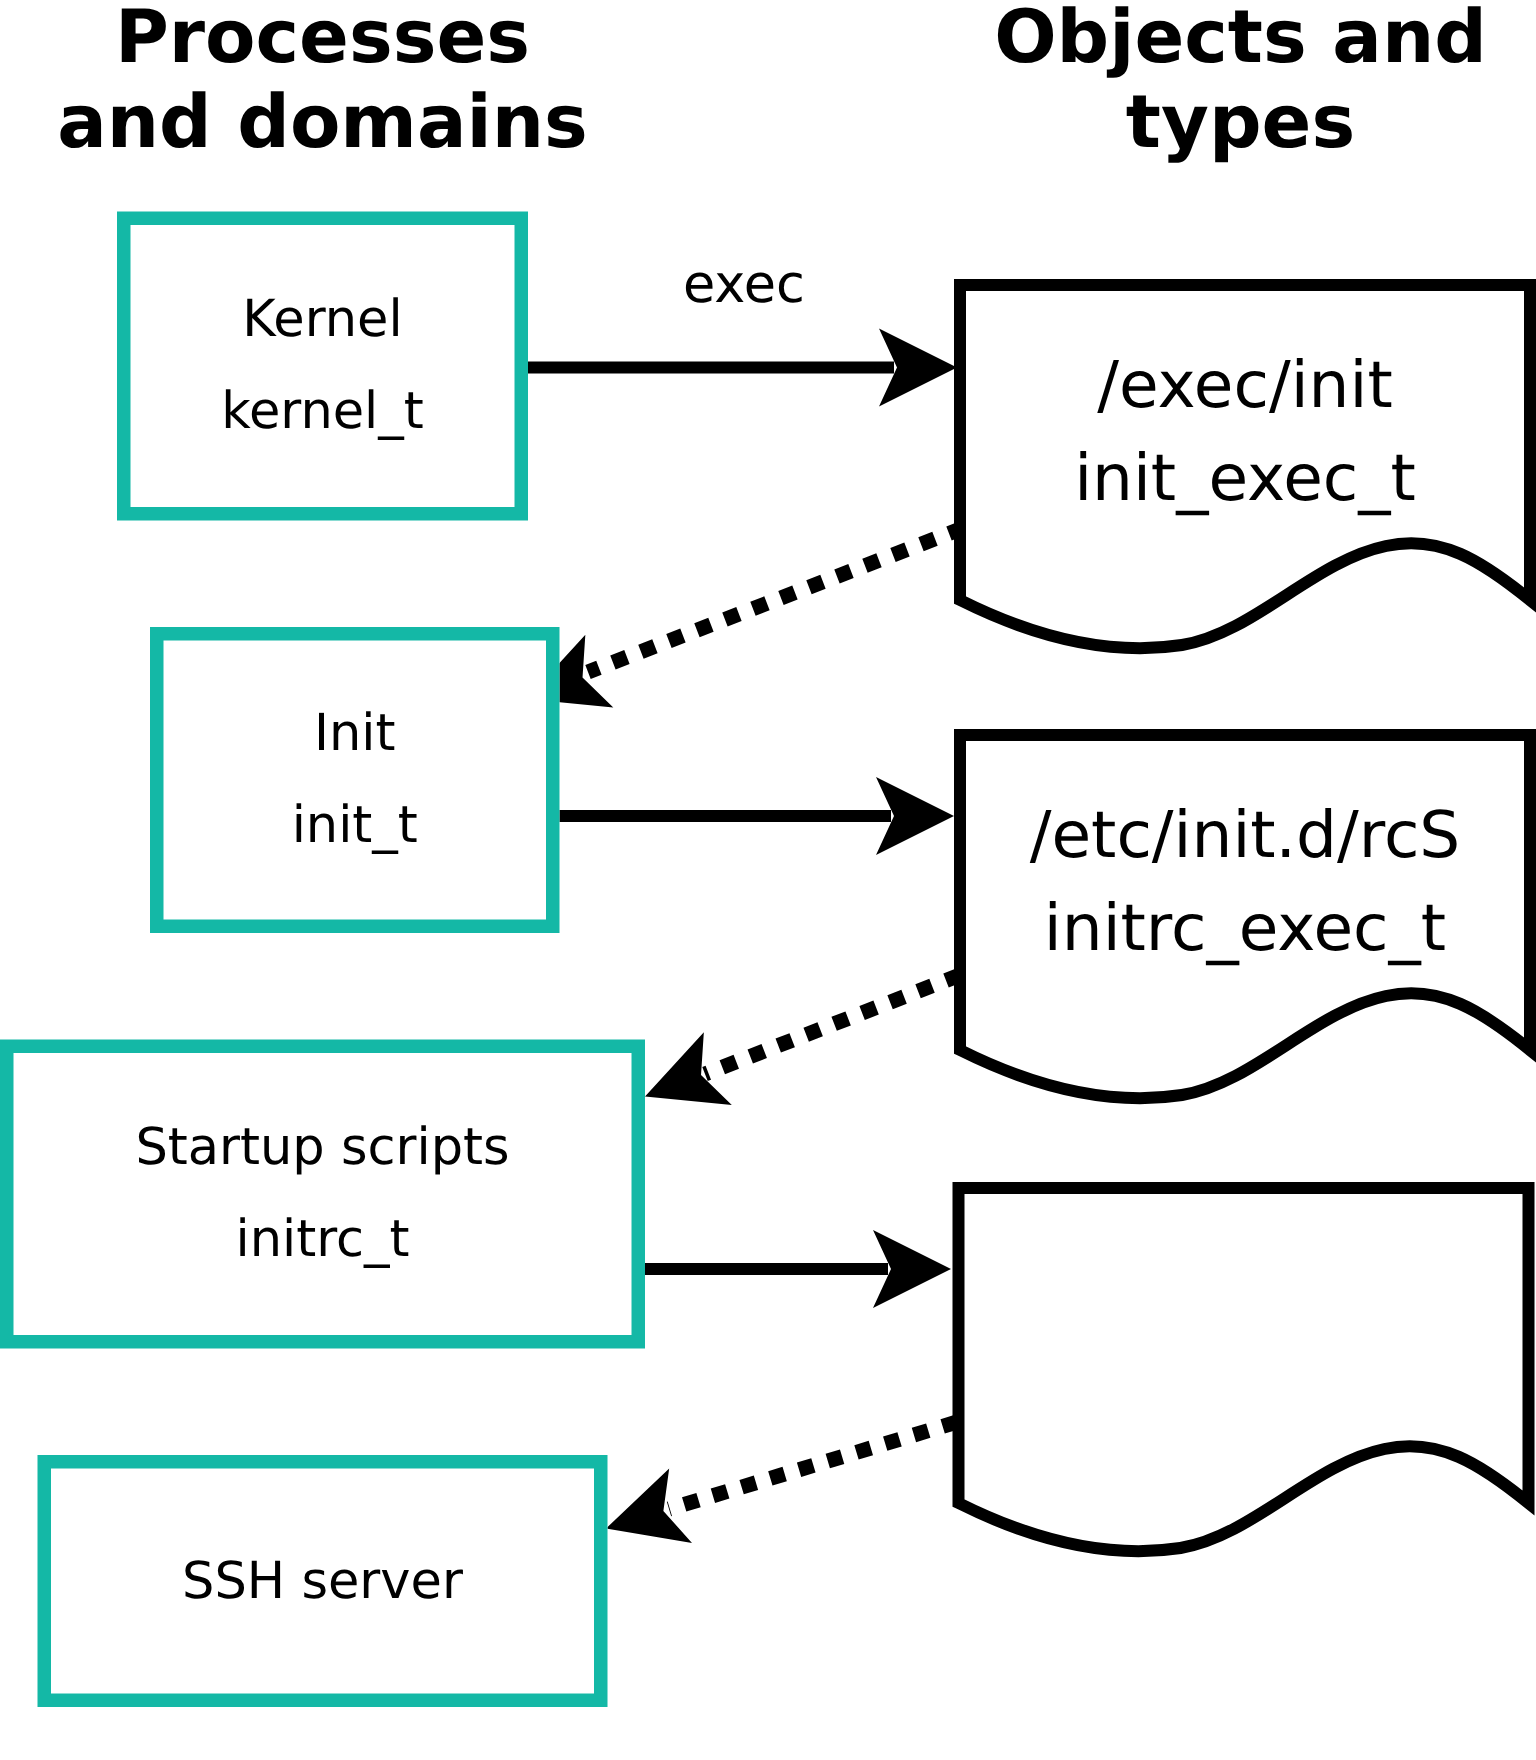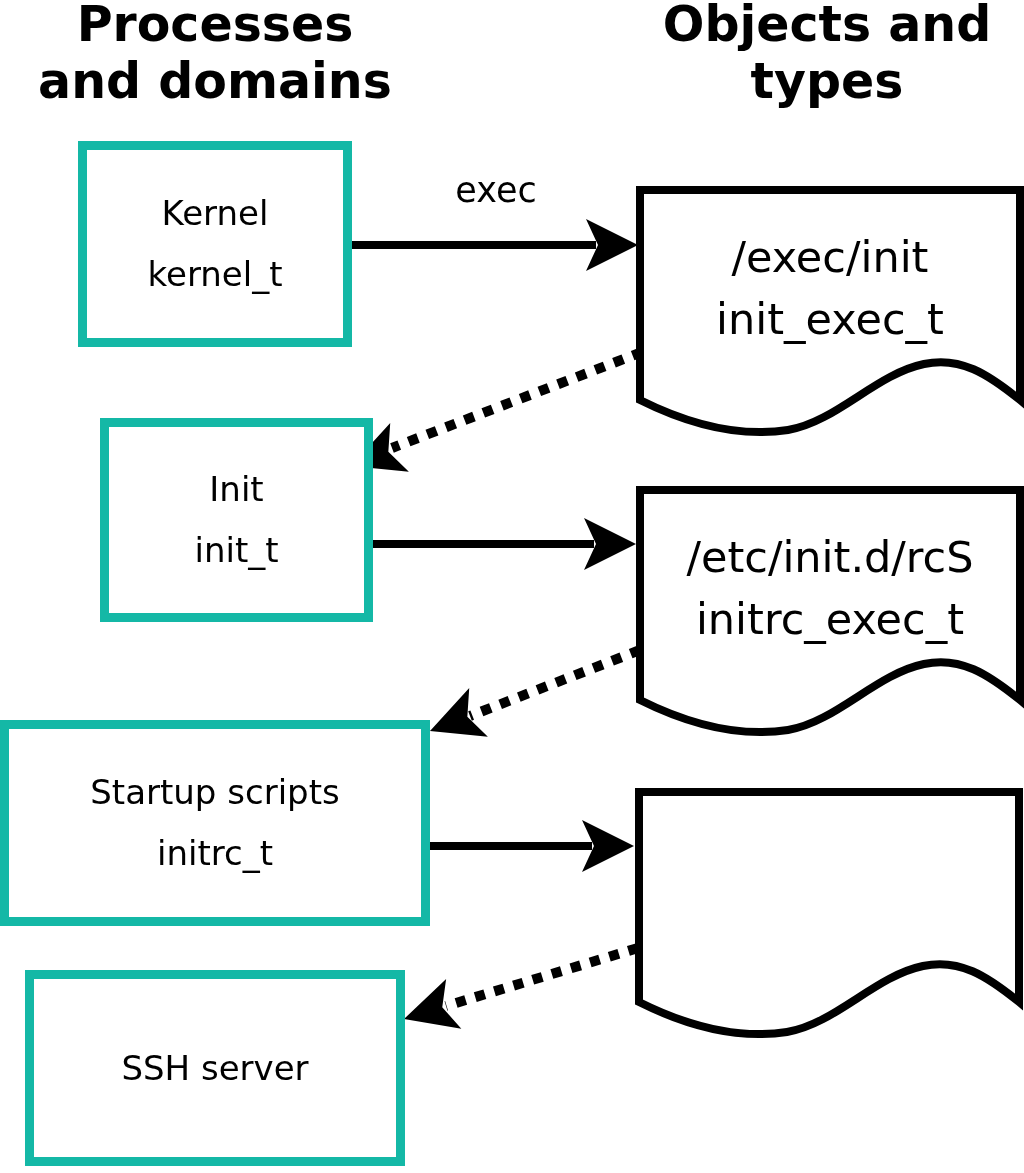--- a/index.html
+++ b/index.html
@@ -34,22 +34,22 @@
     display: flex;
     flex-direction: column;
     align-items: center;
     justify-content: center;
     text-align: center;
     font-size: 34px;
     line-height: 61px;
   }
   .pbox-kernel  { left: 78px;  top: 141px; width: 274px; height: 206px; }
   .pbox-init    { left: 77px;  top: 418px; width: 273px; height: 204px; margin-left: 23px; }
-  .pbox-startup { left: 0px;   top: 720px; width: 430px; height: 206px; }
-  .pbox-ssh     { left: 25px;  top: 970px; width: 380px; height: 196px; }
+  .pbox-startup { left: 0px;   top: 693px; width: 430px; height: 206px; }
+  .pbox-ssh     { left: 25px;  top: 970px; width: 380px; height: 168px; }
 
   .doc {
     position: absolute;
     width: 388px;
     height: 252px;
   }
   .doc svg { position: absolute; left: 0; top: 0; overflow: visible; }
   .doc-1 { left: 636px; top: 186px; }
   .doc-2 { left: 636px; top: 486px; text-decoration: underline; }
   .doc-3 { left: 635px; top: 788px; }

